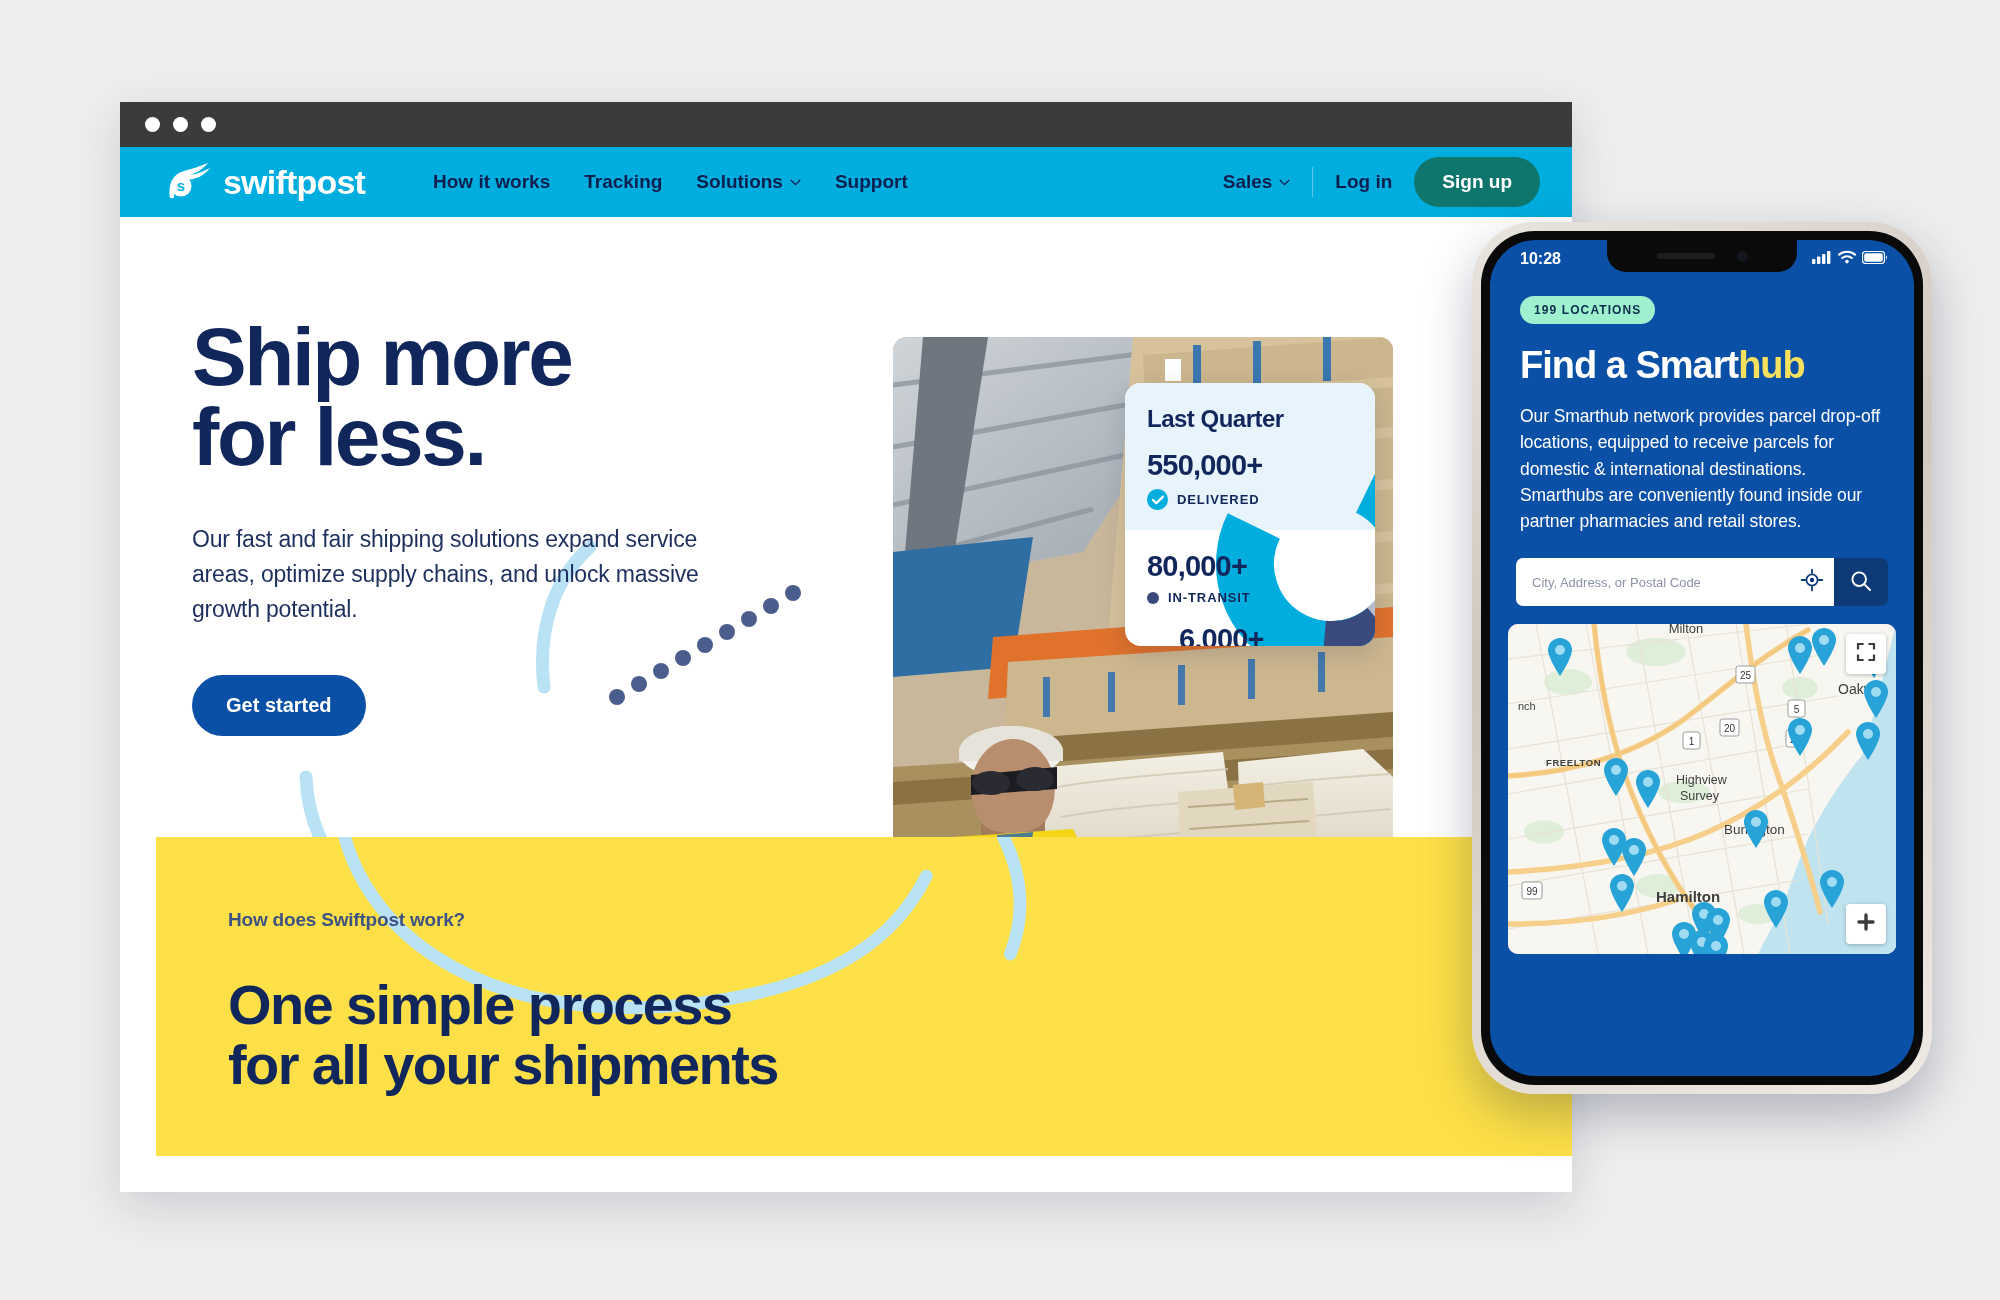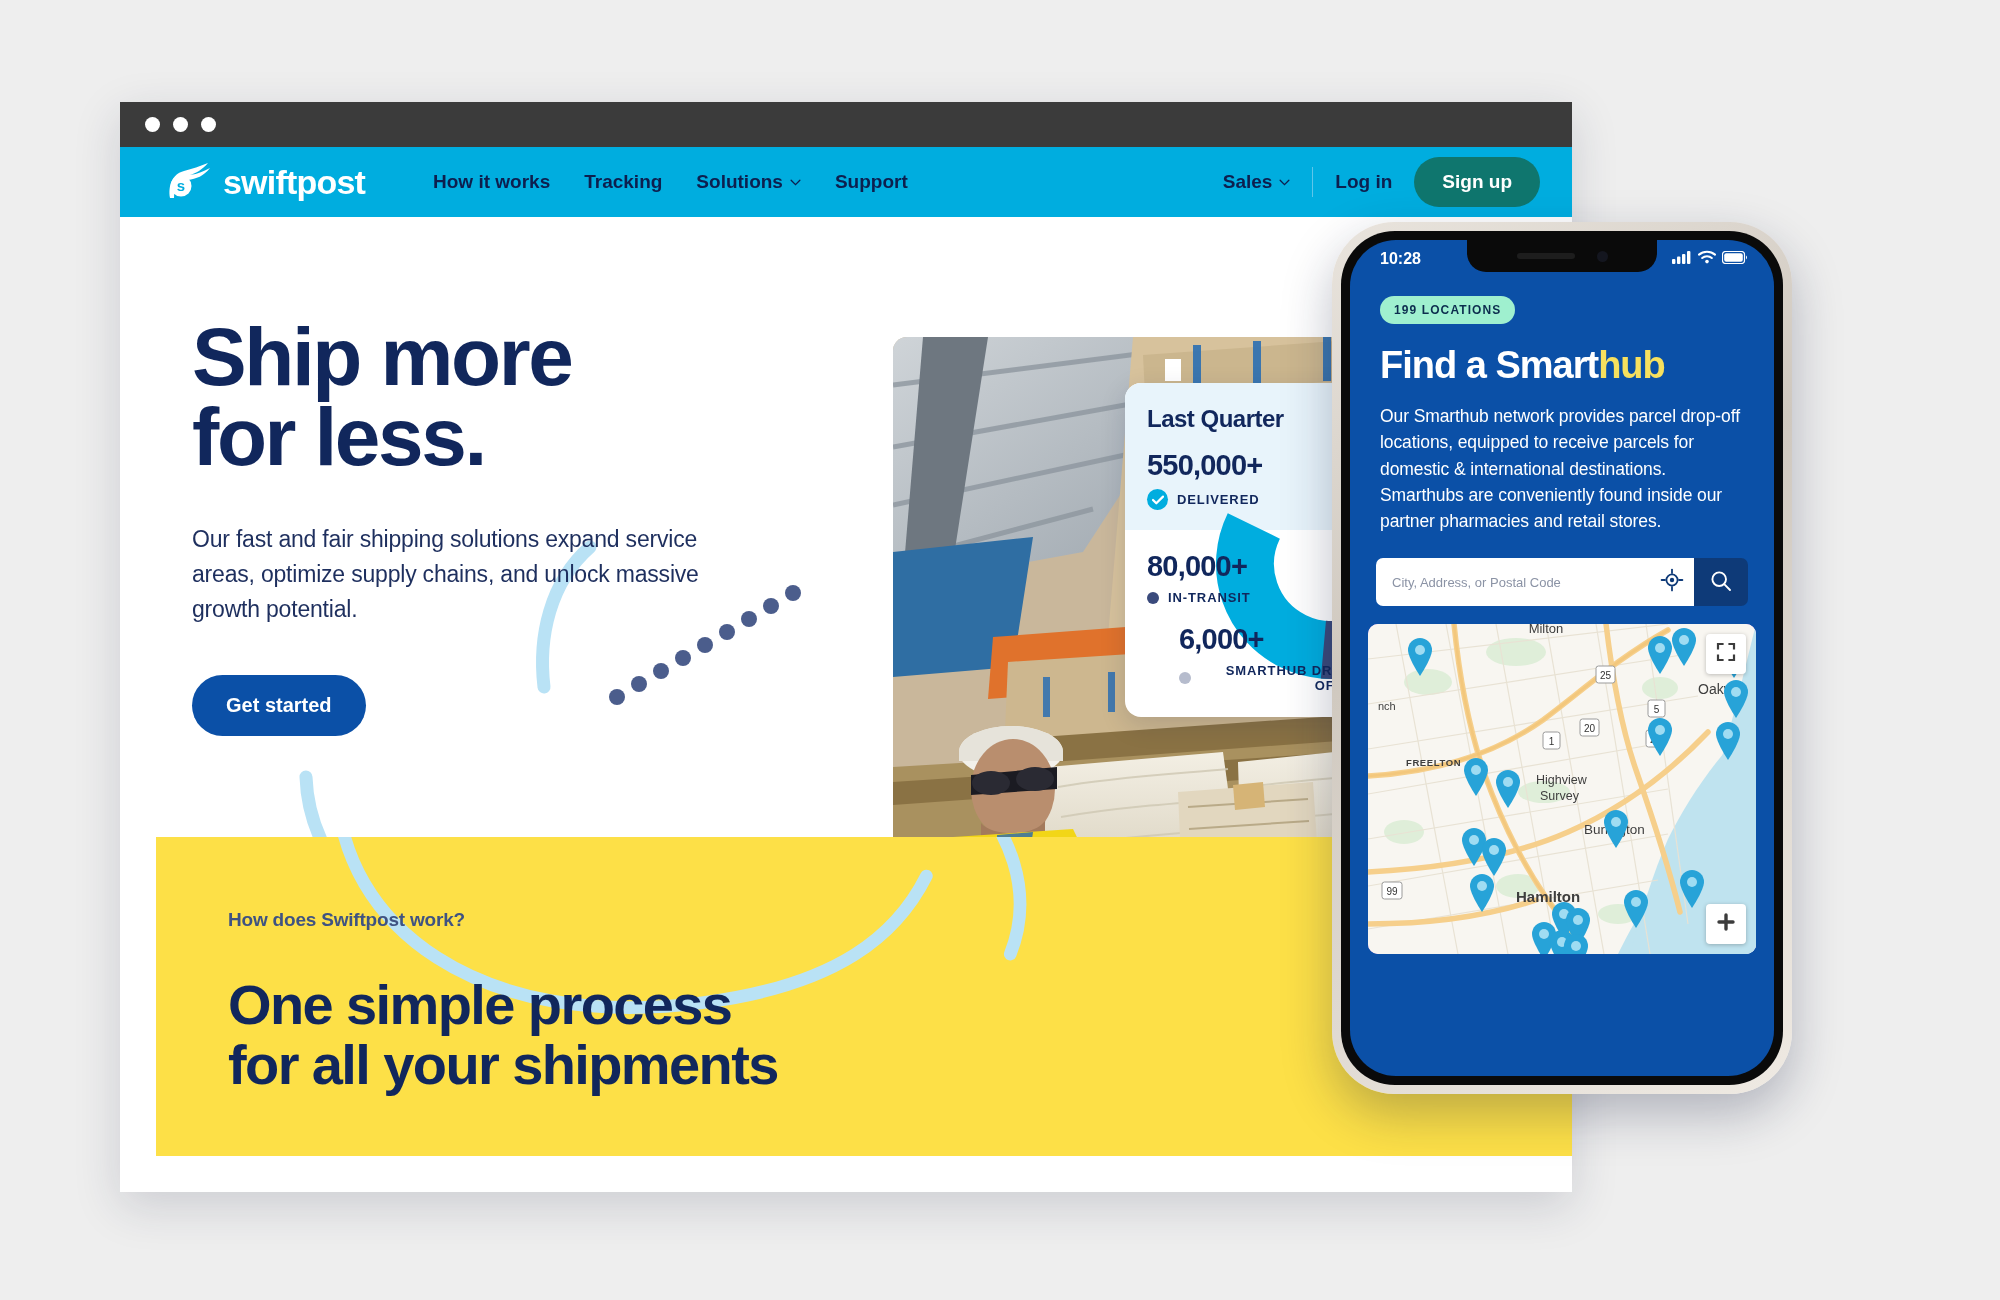--- a/index.html
+++ b/index.html
@@ -84,21 +84,21 @@
   .photo {
     position: absolute; left: 773px; top: 120px;
     width: 500px; height: 525px;
     border-radius: 14px; overflow: hidden; z-index: 3;
   }
   .photo svg { display: block; }
 
   
   .statcard {
     position: absolute; left: 1005px; top: 166px;
-    width: 250px; height: 334px;
+    width: 250px; height: 263px;
     background: #ffffff; border-radius: 16px; overflow: hidden;
     box-shadow: 0 8px 26px rgba(15,30,70,0.15); z-index: 6;
   }
   .sc-top { background: #e8f4fb; padding: 22px 22px 20px 22px; }
   .sc-title { font-size: 24px; font-weight: bold; color: #11275c; letter-spacing: -0.5px; }
   .sc-big { font-size: 29px; font-weight: bold; color: #11275c; margin-top: 16px; letter-spacing: -0.8px; }
   .sc-row { display: flex; align-items: center; gap: 9px; margin-top: 7px; }
   .sc-lbl { font-size: 13px; font-weight: bold; color: #11275c; letter-spacing: 0.9px; text-align: right; }
   .sc-check {
     width: 21px; height: 21px; border-radius: 50%; background: #00ADDF;
@@ -117,21 +117,21 @@
   }
   .cream-inner { position: absolute; left: 72px; top: 72px; z-index: 4; }
   .eyebrow { font-size: 19px; font-weight: bold; color: #3f5382; letter-spacing: -0.2px; }
   .cream-h2 {
     margin-top: 44px; font-size: 56px; font-weight: bold; color: #11275c;
     line-height: 1.08; letter-spacing: -1.6px;
   }
 
   
   .phone {
-    position: absolute; left: 1332px; top: 222px;
+    position: absolute; left: 1472px; top: 222px;
     width: 460px; height: 872px; z-index: 40;
   }
   .phone-frame {
     position: absolute; inset: 0;
     background: linear-gradient(150deg,#e9e4dd 0%,#cfc8bf 40%,#efeae3 100%);
     border-radius: 62px;
     box-shadow: 0 20px 50px rgba(20,30,60,0.28);
   }
   .phone-bezel {
     position: absolute; left: 9px; top: 9px; right: 9px; bottom: 9px;

